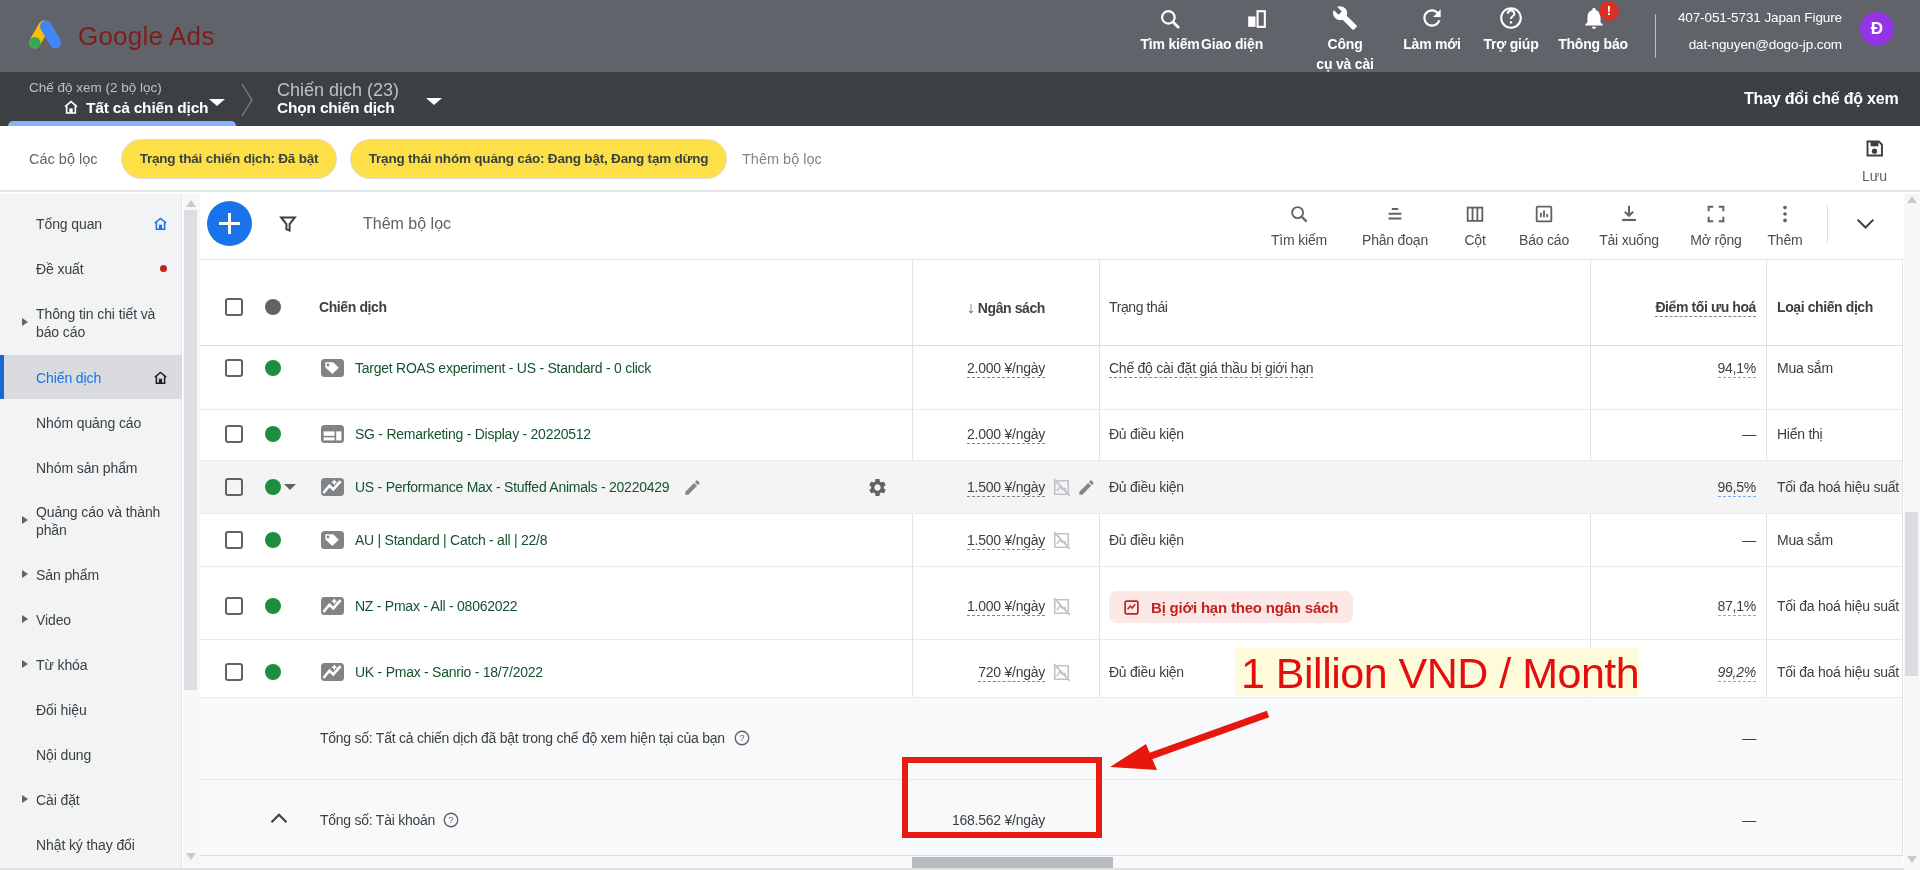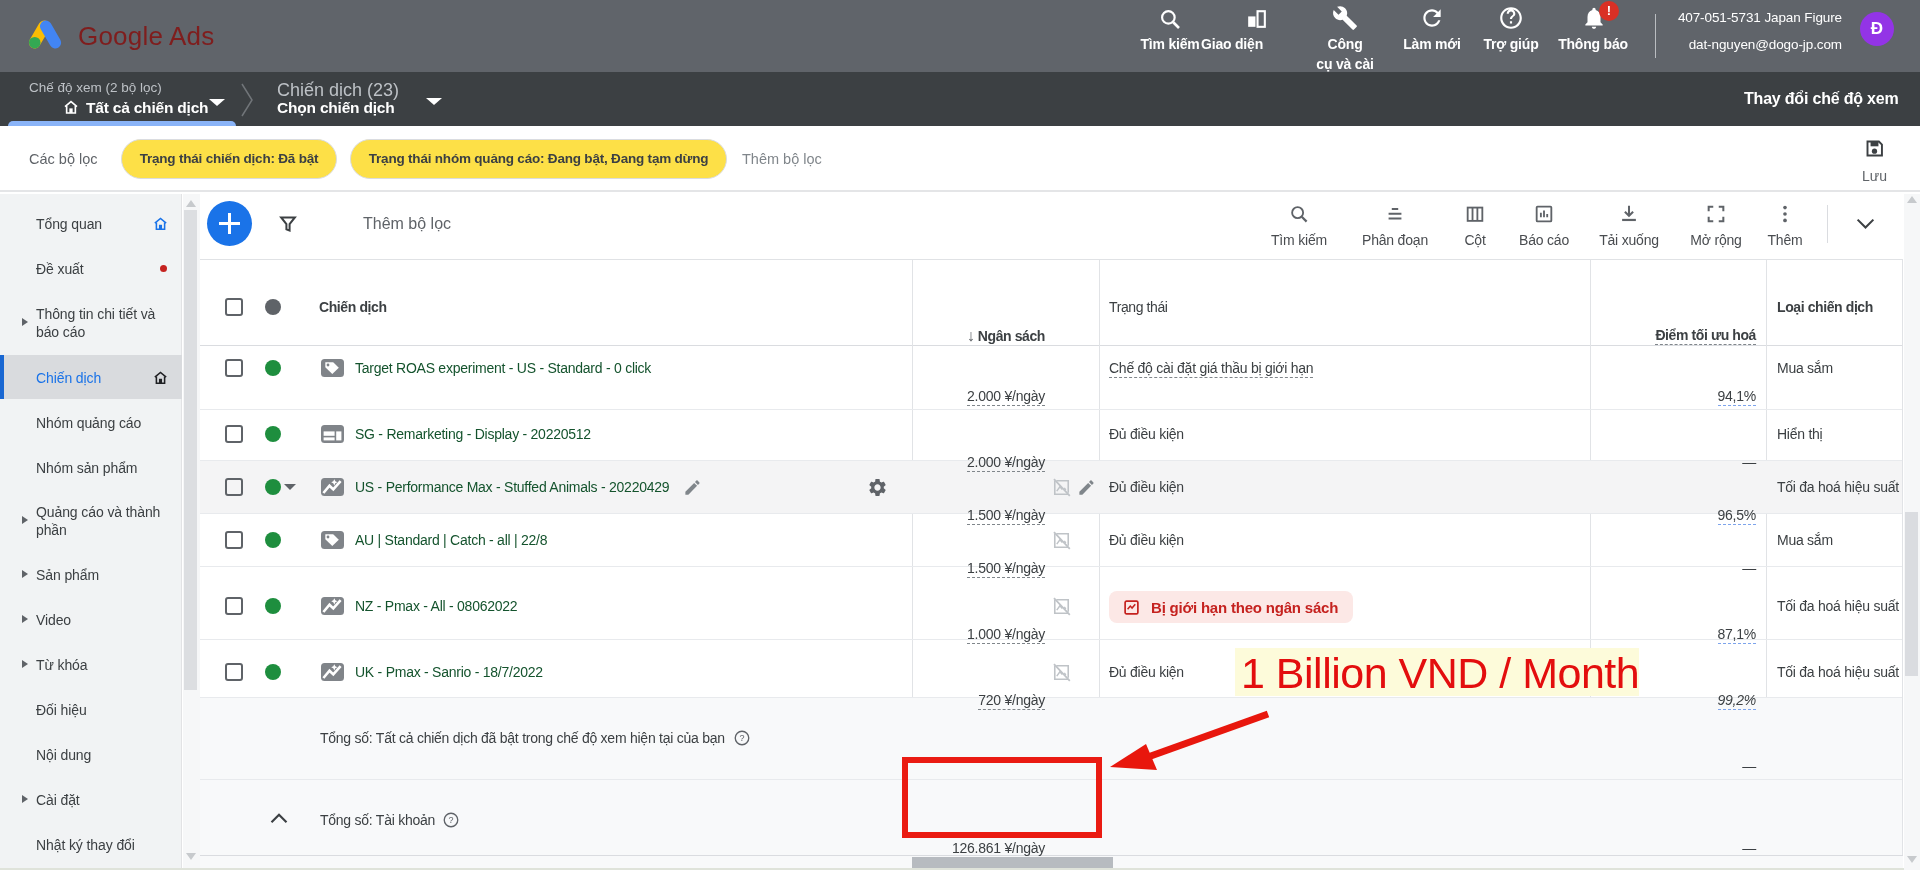--- a/index.html
+++ b/index.html
@@ -12,21 +12,21 @@
 #sidebar { left:0; top:194px; width:182px; height:676px; background:#f1f3f4; border-right:1px solid #e2e3e5; }
 .ticon { text-align:center; color:#fff; }
 .tlabel { color:#fff; font-size:14px; font-weight:700; letter-spacing:-0.2px; white-space:nowrap; text-align:center; }
 .chip { position:absolute; top:139px; height:40px; border:1px solid #dadce0; border-radius:20px; color:#3c4043; font-size:13.5px; letter-spacing:-0.2px; font-weight:700; line-height:38px; text-align:center; white-space:nowrap; background:#fde047; }
 .mitem { position:absolute; left:36px; color:#3c4043; font-size:14px; letter-spacing:-0.1px; line-height:18px; white-space:nowrap; }
 .marrow { position:absolute; left:22px; width:0; height:0; border-left:6px solid #5f6368; border-top:4.5px solid transparent; border-bottom:4.5px solid transparent; }
 .vline { position:absolute; width:1px; background:#e1e3e6; top:260px; height:595px; }
 .hline { position:absolute; left:200px; width:1703px; height:1px; background:#e8eaed; }
 .cell { position:absolute; font-size:14px; letter-spacing:-0.25px; color:#3c4043; white-space:nowrap; }
 .link { color:#14532d; }
-.rnum { position:absolute; font-size:14px; letter-spacing:-0.25px; color:#3c4043; text-align:right; white-space:nowrap;margin-top:28px; }
+.rnum { position:absolute; font-size:14px; letter-spacing:-0.25px; color:#3c4043; text-align:right; white-space:nowrap; }
 .cb { position:absolute; left:225px; width:18px; height:18px; border:2px solid #5f6368; border-radius:3px; }
 .dot { position:absolute; left:265px; width:16px; height:16px; border-radius:50%; background:#1e8e3e; }
 .dotted { border-bottom:1px dashed #80868b; padding-bottom:1px; }
 .bdotted { border-bottom:1px dashed #7da4ec; padding-bottom:1px; }
 .tool { position:absolute; text-align:center; }
 .tool .lbl { font-size:14px; color:#494c50; letter-spacing:-0.2px; margin-top:3px; white-space:nowrap; }
 </style>
 </head>
 <body>
 <div class="abs" id="topbar"></div>
@@ -377,21 +377,21 @@
 <div class="rnum" style="left:1556px;top:730px;width:200px;">—</div>
 
 <svg class="abs" style="left:269px;top:811px" width="20" height="14" viewBox="0 0 24 16">
     <path d="M3 13l9-9 9 9" fill="none" stroke="#3c4043" stroke-width="2.6"></path>
   </svg>
 <div class="cell" style="left:320px;top:812px;">Tổng số: Tài khoản</div>
 <svg class="abs" style="left:442px;top:811px" width="18" height="18" viewBox="0 0 24 24">
     <circle cx="12" cy="12" r="9" fill="none" stroke="#5f6368" stroke-width="1.8"></circle>
     <text x="12" y="16.2" font-size="12" text-anchor="middle" fill="#5f6368" font-family="Liberation Sans, sans-serif">?</text>
   </svg>
-<div class="rnum" style="left:845px;top:812px;width:200px;">126.861 ¥/ngày</div>
+<div class="rnum" style="left:845px;top:812px;width:200px;">168.562 ¥/ngày</div>
 <div class="rnum" style="left:1556px;top:812px;width:200px;">—</div>
 
 <div class="abs" style="left:200px;top:856px;width:1703px;height:12px;background:#f8f9fa;"></div>
 <div class="abs" style="left:912px;top:857px;width:201px;height:11px;background:#b7bbc0;"></div>
 <div class="abs" style="left:0;top:868px;width:1920px;height:2px;background:#dfe3da;"></div>
 
 <div class="abs" style="left:1902px;top:260px;width:1px;height:595px;background:#e1e3e6;"></div>
 
 <div class="abs" style="left:1904px;top:194px;width:16px;height:676px;background:#f6f7f8;"></div>
 <div class="abs" style="left:1907px;top:196px;width:0;height:0;border-bottom:7px solid #c7cacd;border-left:5.5px solid transparent;border-right:5.5px solid transparent;"></div>

